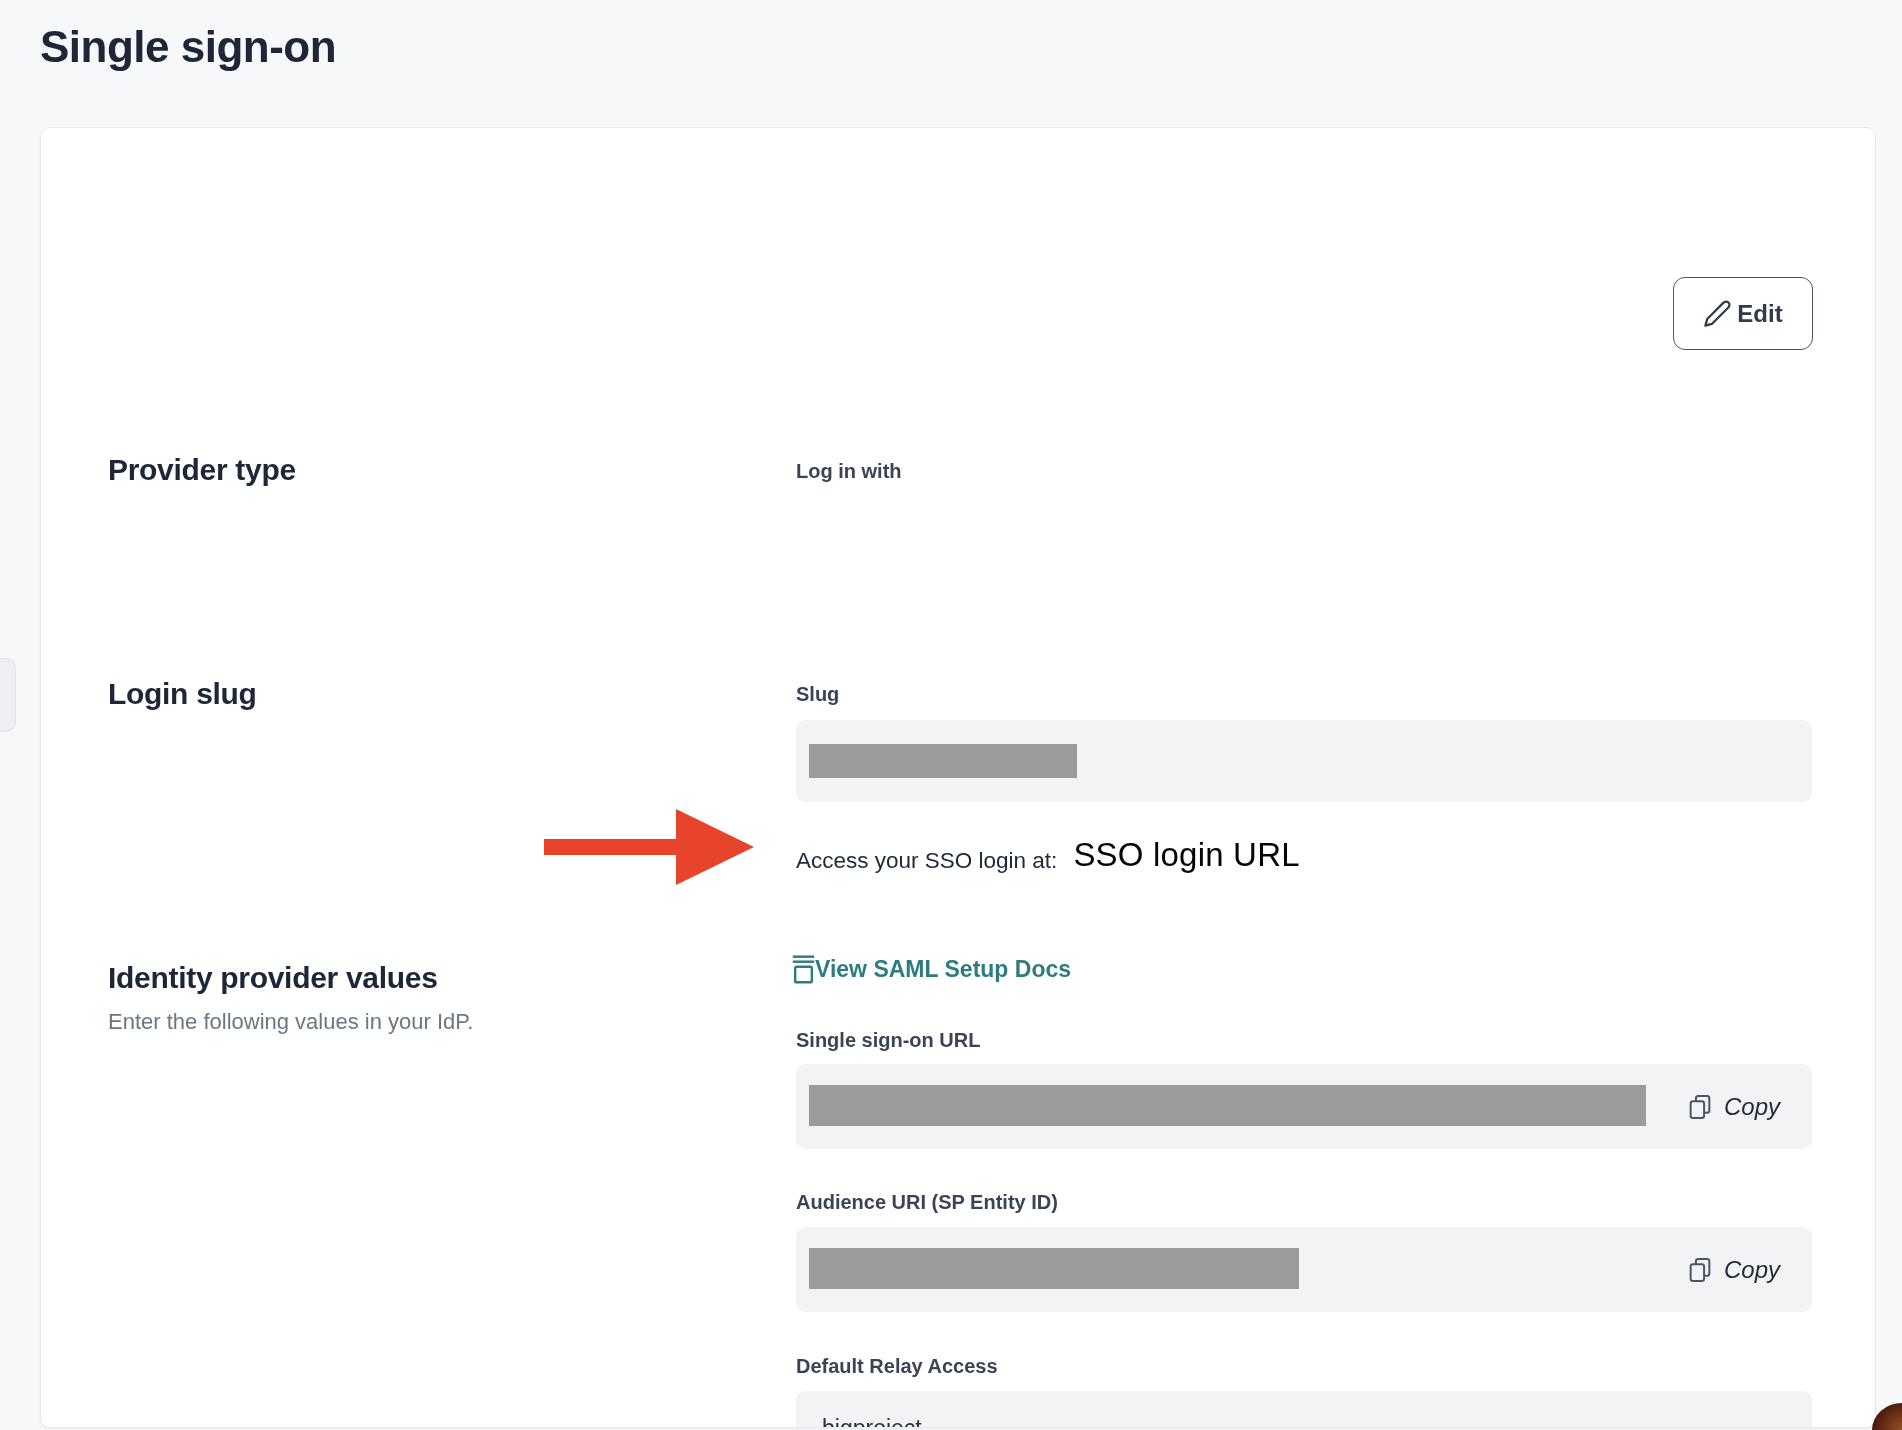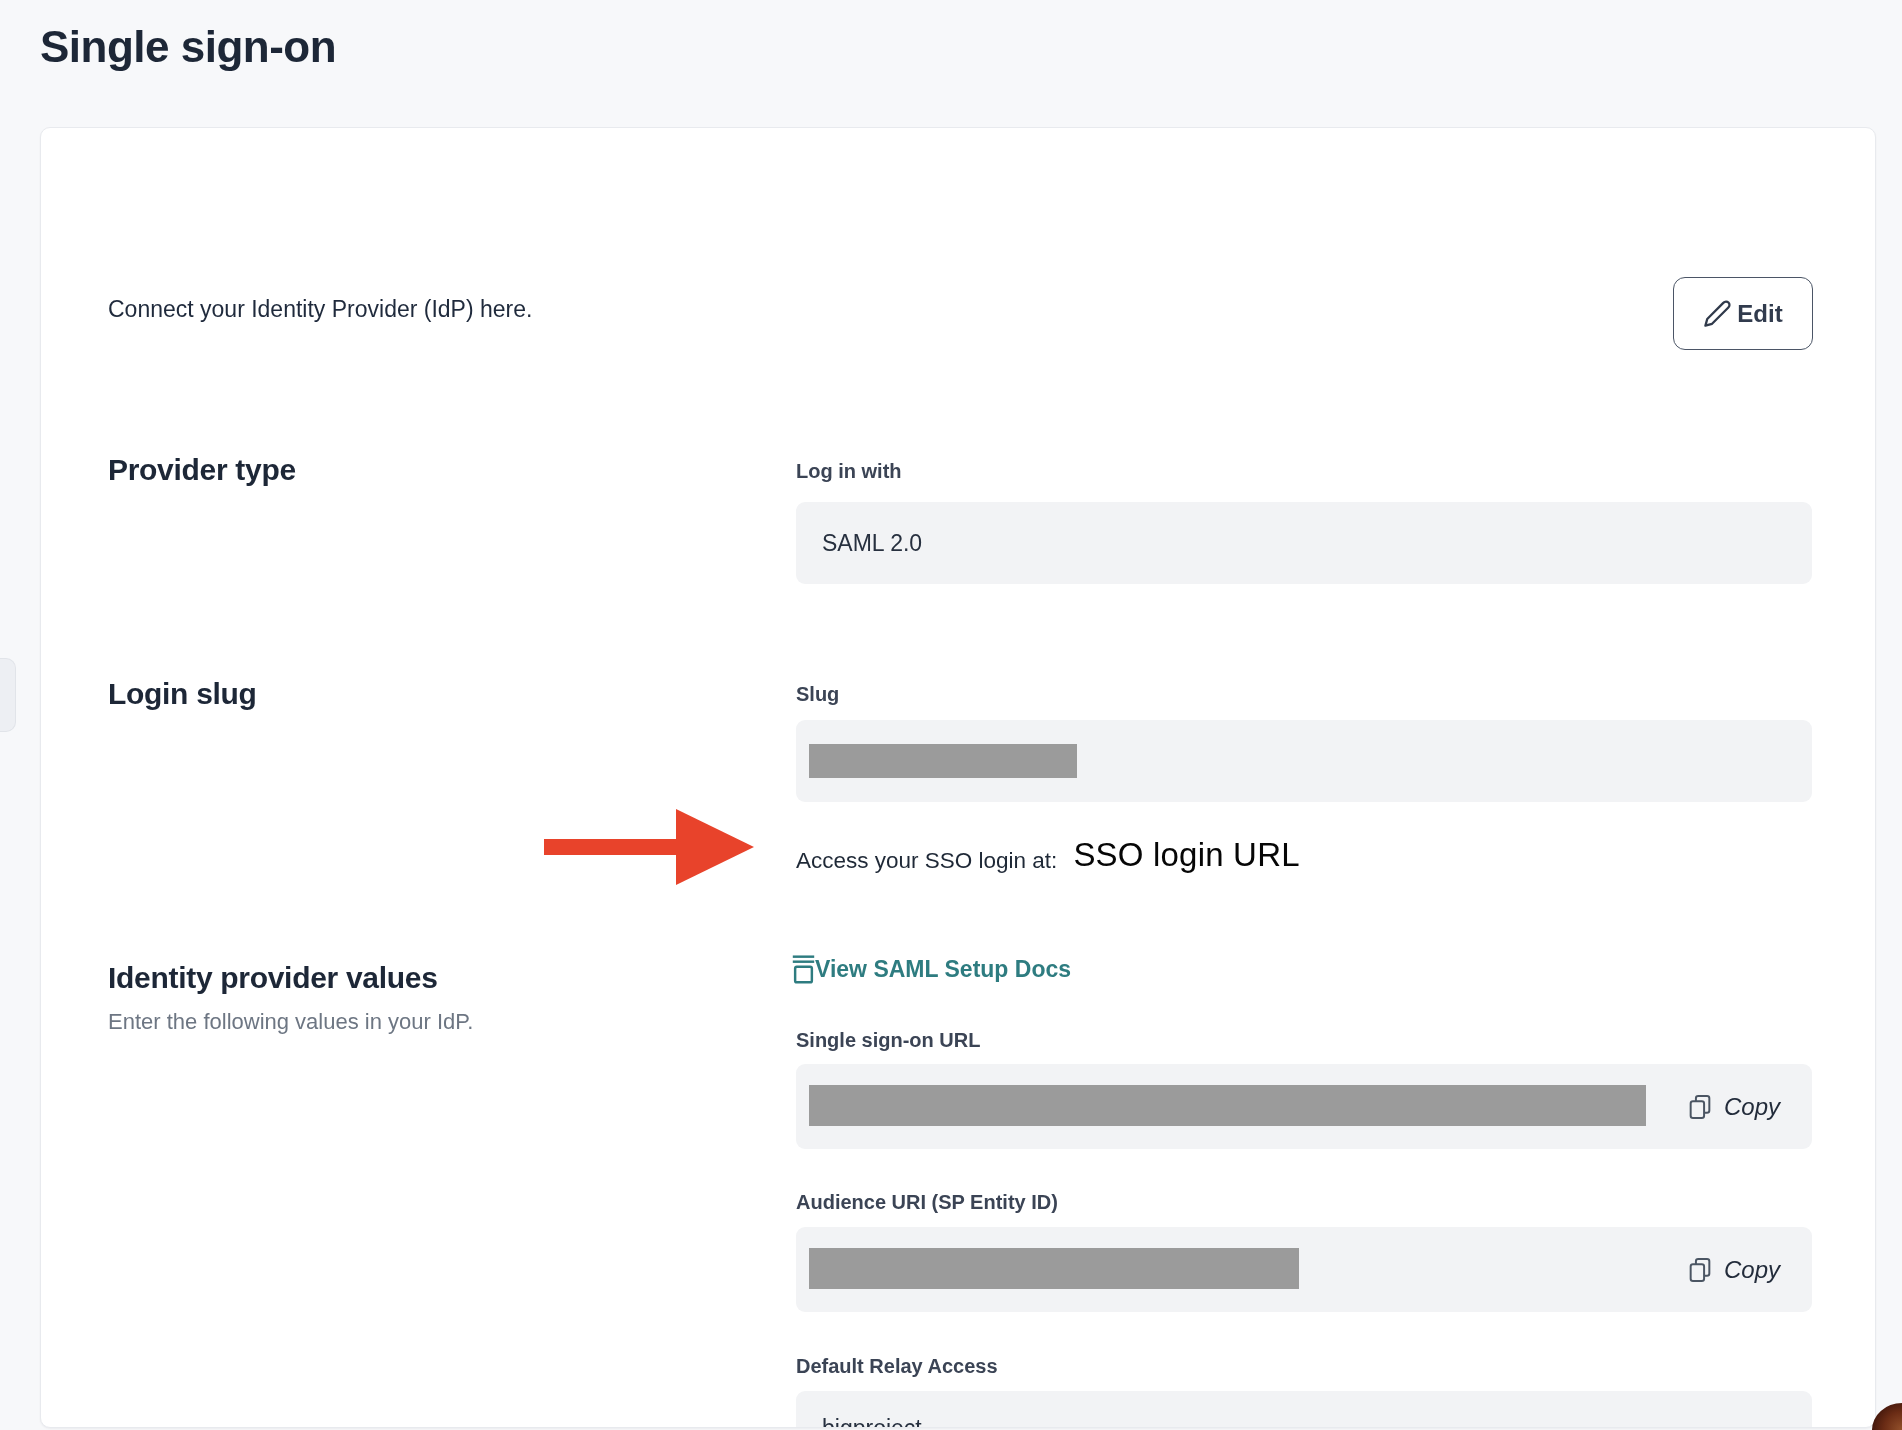--- a/index.html
+++ b/index.html
@@ -117,34 +117,30 @@
 </style>
 <title>Single sign-on</title></head>
 <body>
 
 <h1 class="page-title">Single sign-on</h1>
 
 <div class="drawer-handle"></div>
 
 <section class="card">
 
-  <p class="intro-text">Connect your Identity Provider (IdP) here.</p>
 
   <button class="edit-btn">
     <svg class="icon" width="29" height="29" viewBox="0 0 24 24" fill="none" stroke="#303a4b" stroke-width="1.9" stroke-linecap="round" stroke-linejoin="round">
       <path d="M17 3a2.83 2.83 0 1 1 4 4L7.5 20.5 2 22l1.5-5.5L17 3z"></path>
     </svg>
     <span>Edit</span>
   </button>
 
   <h2 class="section-heading" style="top:325px">Provider type</h2>
   <div class="field-label" style="top:332px">Log in with</div>
-  <div class="field" style="top:374px">
-    <div class="field-text">SAML 2.0</div>
-  </div>
 
   <h2 class="section-heading" style="top:549px">Login slug</h2>
   <div class="field-label" style="top:555px">Slug</div>
   <div class="field" style="top:592px">
     <div class="redacted slug"></div>
   </div>
 
   <div class="arrow-body"></div>
   <div class="arrow-head"></div>
 

